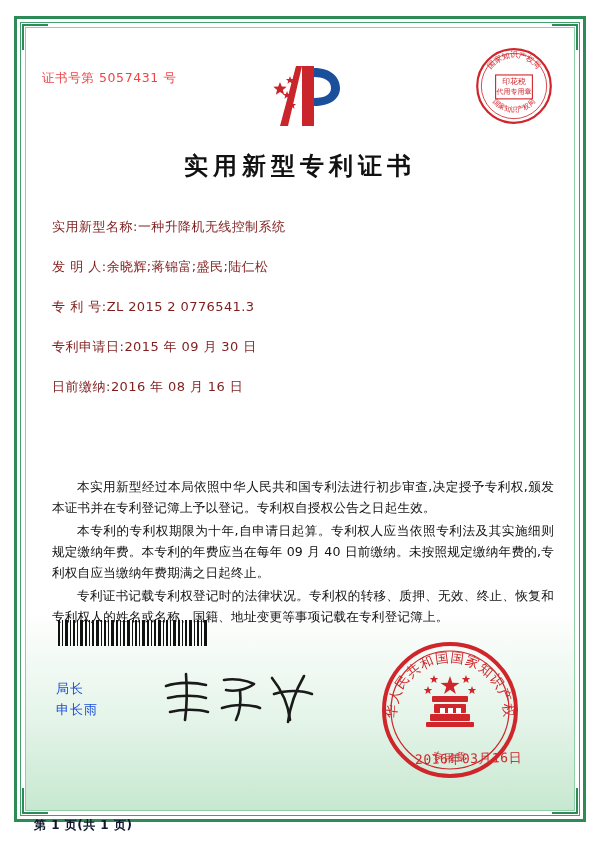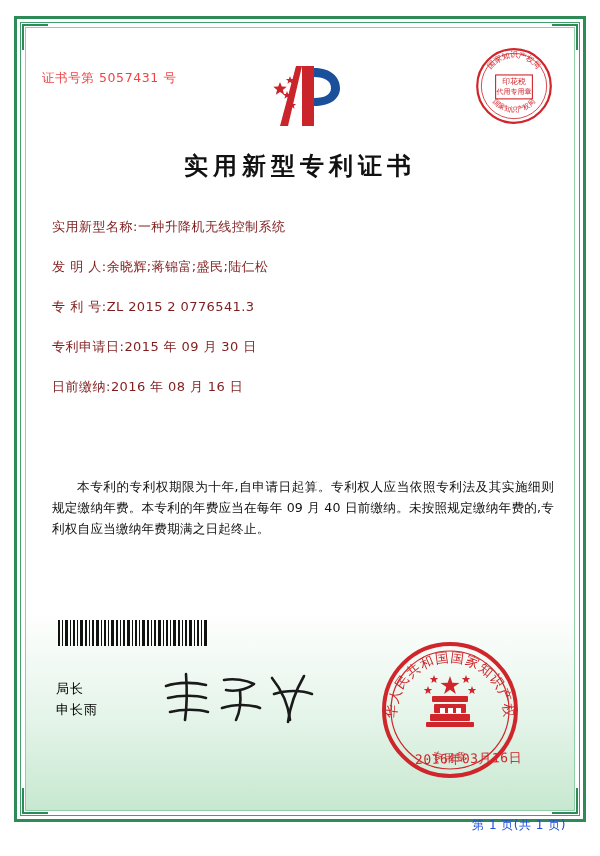--- a/index.html
+++ b/index.html
@@ -169,21 +169,21 @@
     height: 26px;
   }
 
   
   .director {
     position: absolute;
     left: 22px;
     top: 640px;
     font-size: 13px;
     line-height: 21px;
-    color: #000000;
+    color: #1d4ed8;
     letter-spacing: 1px;
   }
   .signature {
     position: absolute;
     left: 120px;
     top: 630px;
     width: 170px;
     height: 60px;
   }
 
@@ -204,24 +204,25 @@
     letter-spacing: 0.5px;
     font-family: "DejaVu Sans Mono", "Liberation Mono", monospace;
     transform: rotate(-1.2deg);
   }
 
   .page-no {
     position: absolute;
     left: 0;
     right: 0;
     bottom: -30px;
-    text-align: right;
+    text-align: left;
     font-size: 12px;
-    color: #1d4ed8;
+    color: #0f172a;
     letter-spacing: 0.5px;
+    font-weight: bold;
   }
 </style>
 </head>
 <body>
 
 <div class="certificate">
 
   <div class="border-outer"></div>
   <div class="border-mid"></div>
   <div class="border-inner"></div>
@@ -278,21 +279,23 @@
       </div>
       <div class="field-row">
         <span class="field-label">专利申请日:</span><span class="field-value">2015 年 09 月 30 日</span>
       </div>
       <div class="field-row">
         <span class="field-label">日前缴纳:</span><span class="field-value">2016 年 08 月 16 日</span>
       </div>
     </div>
 
     <div class="paragraphs">
+      <p>本实用新型经过本局依照中华人民共和国专利法进行初步审查,决定授予专利权,颁发本证书并在专利登记簿上予以登记。专利权自授权公告之日起生效。</p>
       <p>本专利的专利权期限为十年,自申请日起算。专利权人应当依照专利法及其实施细则规定缴纳年费。本专利的年费应当在每年 09 月 40 日前缴纳。未按照规定缴纳年费的,专利权自应当缴纳年费期满之日起终止。</p>
+      <p>专利证书记载专利权登记时的法律状况。专利权的转移、质押、无效、终止、恢复和专利权人的姓名或名称、国籍、地址变更等事项记载在专利登记簿上。</p>
     </div>
 
     <svg class="barcode" viewBox="0 0 150 26">
       <g fill="#111111">
         <rect x="0" y="0" width="2" height="26"></rect>
           <rect x="4" y="0" width="1" height="26"></rect>
         <rect x="7" y="0" width="3" height="26"></rect>
           <rect x="12" y="0" width="1" height="26"></rect>
         <rect x="15" y="0" width="2" height="26"></rect>
           <rect x="19" y="0" width="1" height="26"></rect>

